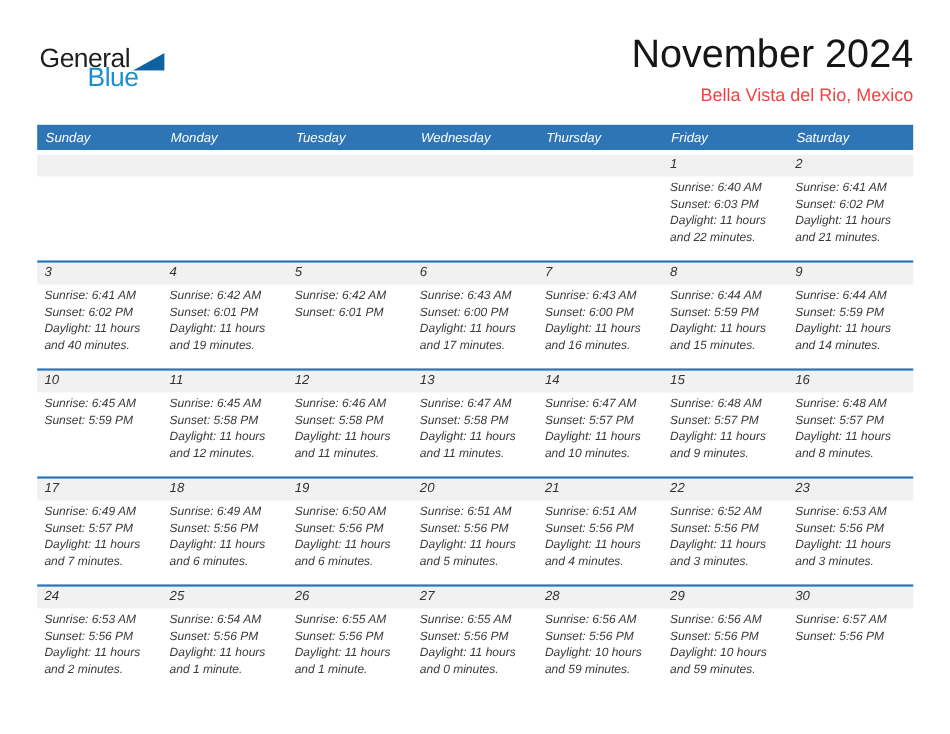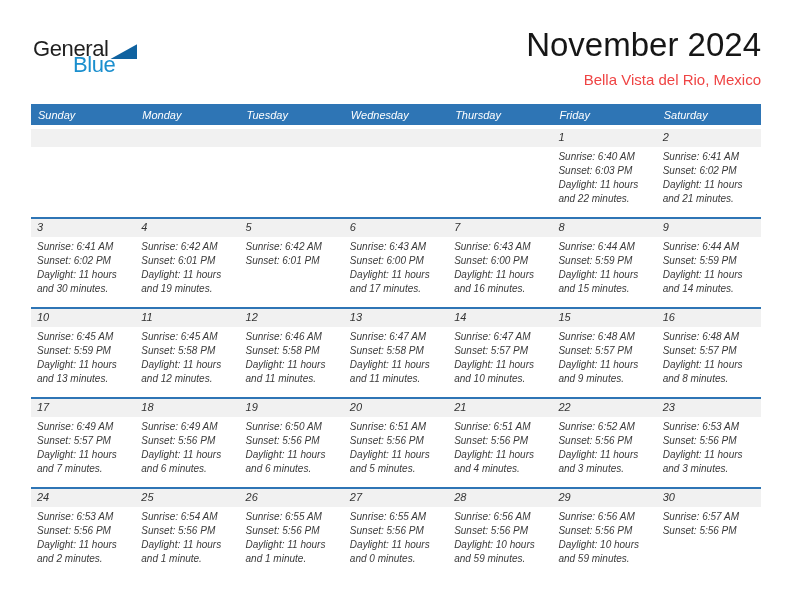--- a/index.html
+++ b/index.html
@@ -98,21 +98,21 @@
             <div class="num">5</div>
             <div class="num">6</div>
             <div class="num">7</div>
             <div class="num">8</div>
             <div class="num">9</div>
           </div>
           <div class="details-row">
             <div class="cell">
               <div>Sunrise: 6:41 AM</div>
               <div>Sunset: 6:02 PM</div>
-              <div>Daylight: 11 hours and 30 minutes.</div>
+              <div>Daylight: 11 hours and 40 minutes.</div>
             </div>
             <div class="cell">
               <div>Sunrise: 6:42 AM</div>
               <div>Sunset: 6:01 PM</div>
               <div>Daylight: 11 hours and 19 minutes.</div>
             </div>
             <div class="cell">
               <div>Sunrise: 6:42 AM</div>
               <div>Sunset: 6:01 PM</div>
             </div>
@@ -145,21 +145,20 @@
             <div class="num">12</div>
             <div class="num">13</div>
             <div class="num">14</div>
             <div class="num">15</div>
             <div class="num">16</div>
           </div>
           <div class="details-row">
             <div class="cell">
               <div>Sunrise: 6:45 AM</div>
               <div>Sunset: 5:59 PM</div>
-              <div>Daylight: 11 hours and 13 minutes.</div>
             </div>
             <div class="cell">
               <div>Sunrise: 6:45 AM</div>
               <div>Sunset: 5:58 PM</div>
               <div>Daylight: 11 hours and 12 minutes.</div>
             </div>
             <div class="cell">
               <div>Sunrise: 6:46 AM</div>
               <div>Sunset: 5:58 PM</div>
               <div>Daylight: 11 hours and 11 minutes.</div>

